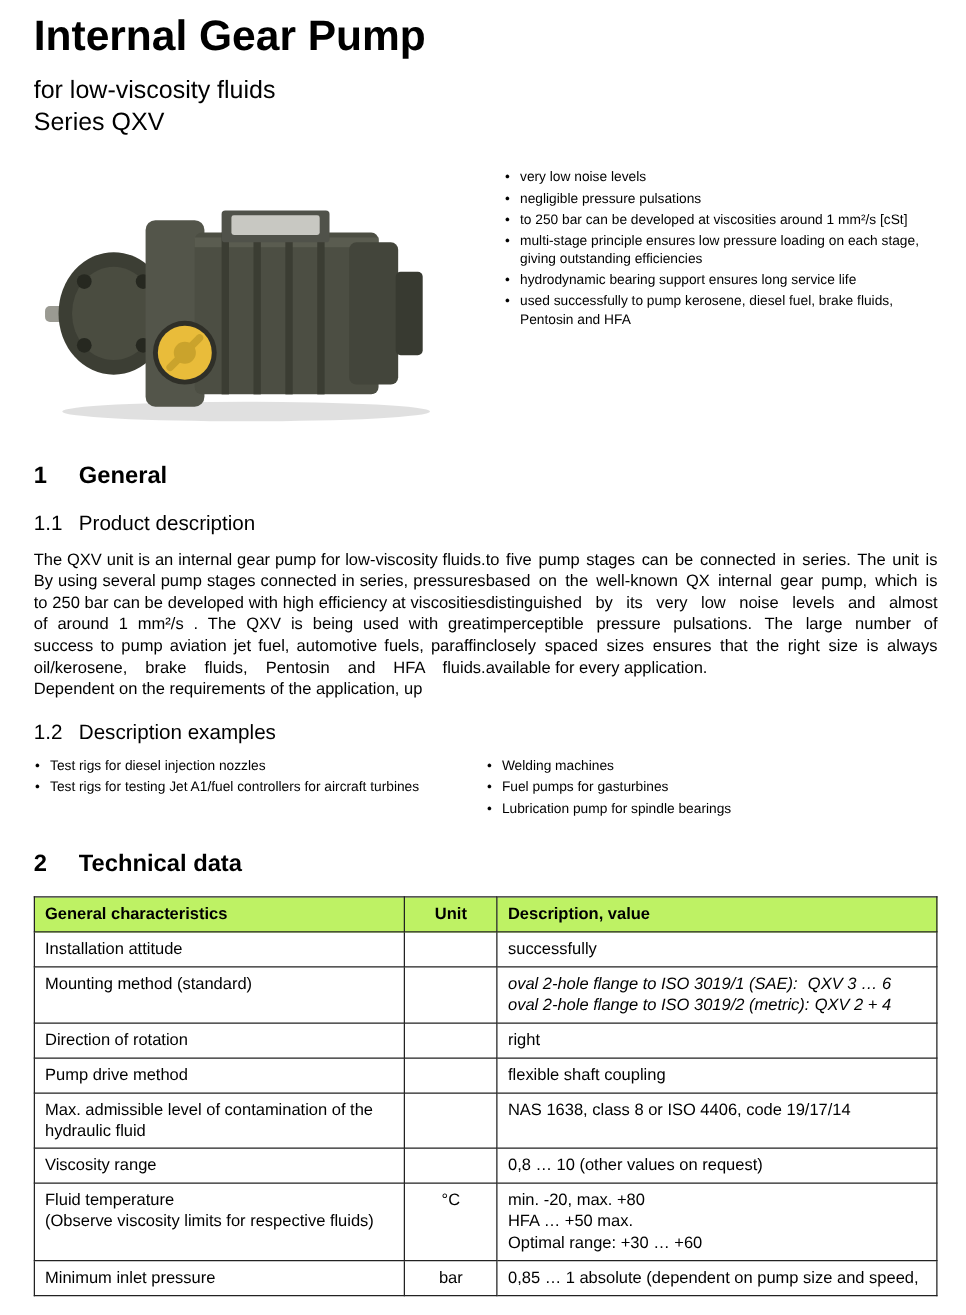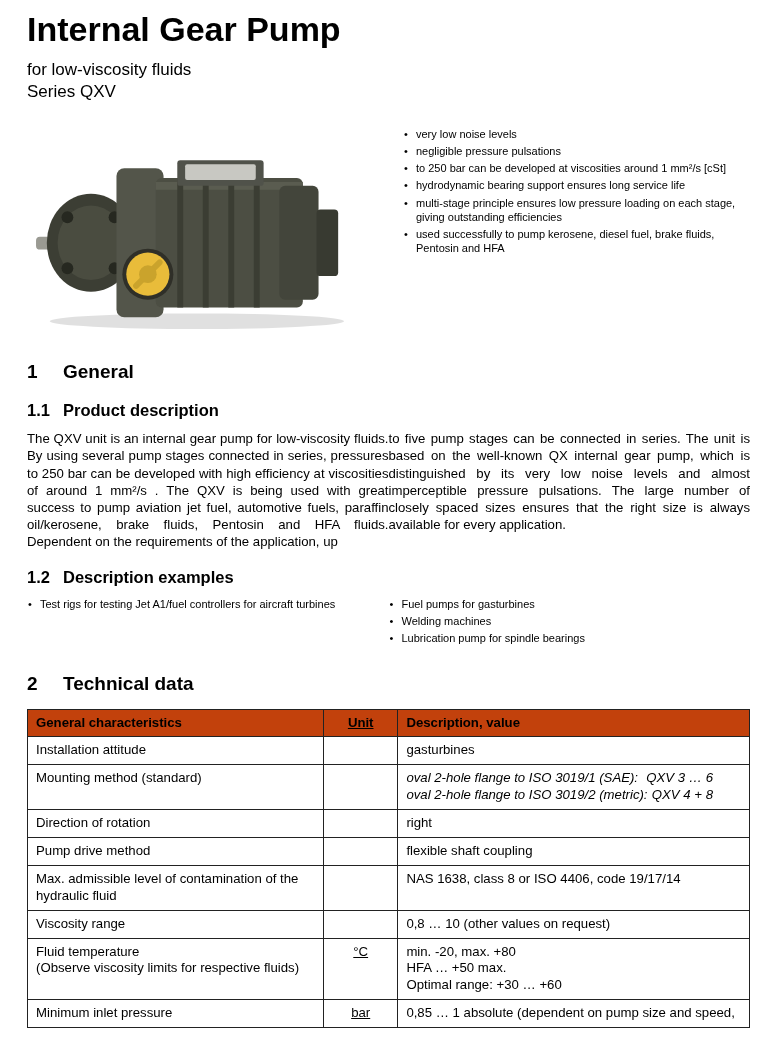--- a/index.html
+++ b/index.html
@@ -6,42 +6,42 @@
   html, body { margin: 0; padding: 0; }
   body {
     width: 773px; height: 1052px;
     background: #ffffff; color: #000000;
     font-family: "Liberation Sans", sans-serif;
     overflow: hidden;
   }
   .page { padding: 10px 23px 0 27px; }
 
   h1 { font-size: 34px; font-weight: bold; margin: 0 0 10px 0; }
-  .subtitle { font-size: 17px; line-height: 1.3; }
+  .subtitle { font-size: 20px; line-height: 1.3; }
 
   .hero { display: flex; align-items: flex-start; margin-top: 24px; }
   .pump-figure { width: 376px; flex: none; }
   .features { flex: 1; margin-top: 2px; }
 
   ul.bullets { list-style: none; padding: 0; margin: 0; font-size: 11px; line-height: 1.28; }
   ul.bullets li { position: relative; padding-left: 13px; margin-bottom: 3px; }
   ul.bullets li::before { content: "\2022"; position: absolute; left: 1px; }
 
   .h2row { display: flex; font-size: 19px; font-weight: bold; margin-top: 24px; }
-  .h3row { display: flex; font-size: 16.5px; font-weight: bold; margin-top: 18px; }
+  .h3row { display: flex; font-size: 16.5px; font-weight: normal; margin-top: 18px; }
   .h2row .num, .h3row .num { width: 36px; flex: none; }
 
   .two-col { display: grid; grid-template-columns: 1fr 1fr; margin-top: 10px; }
   .two-col p { margin: 0; font-size: 13.2px; line-height: 1.3; text-align: justify; }
 
   table { width: 100%; border-collapse: collapse; margin-top: 14px; font-size: 13.2px; }
   th, td { border: 1px solid #222; padding: 5px 8px; vertical-align: top; text-align: left; line-height: 1.28; }
-  thead th { background: #c2410c; font-weight: bold; }
+  thead th { background: #bef264; font-weight: bold; }
   col.c1 { width: 41%; } col.c2 { width: 10.3%; } col.c3 { width: 48.7%; }
-  th.col-unit, td.col-unit { text-align: center; text-decoration: underline; }
+  th.col-unit, td.col-unit { text-align: center; }
   .split { display: flex; justify-content: space-between; font-style: italic; }
   .split-right { padding-right: 28px; white-space: nowrap; }
 </style>
 </head>
 <body>
 
 <div class="page">
 
   <h1>Internal Gear Pump</h1>
   <div class="subtitle">for low-viscosity fluids</div>
@@ -72,22 +72,22 @@
         <circle cx="120" cy="150" r="26" fill="#2f2f28"></circle>
         <circle cx="120" cy="150" r="22" fill="#e9bc3a"></circle>
         <rect x="117" y="130" width="6" height="40" rx="3" fill="#caa32c" transform="rotate(45 120 150)"></rect>
         <circle cx="120" cy="150" r="9" fill="#caa32c"></circle>
       </svg>
     </div>
     <ul class="bullets features">
         <li>very low noise levels</li>
         <li>negligible pressure pulsations</li>
         <li>to 250 bar can be developed at viscosities around 1 mm²/s [cSt]</li>
+        <li>multi-stage principle ensures low pressure loading on each stage, giving outstanding efficiencies</li>
         <li>hydrodynamic bearing support ensures long service life</li>
-        <li>multi-stage principle ensures low pressure loading on each stage, giving outstanding efficiencies</li>
         <li>used successfully to pump kerosene, diesel fuel, brake fluids, Pentosin and HFA</li>
       </ul>
   </div>
 
   <div class="h2row">
     <span class="num">1</span>
     <span>General</span>
   </div>
 
   <div class="h3row">
@@ -100,25 +100,26 @@
     <p>to five pump stages can be connected in series. The unit is based on the well-known QX internal gear pump, which is distinguished by its very low noise levels and almost imperceptible pressure pulsations. The large number of closely spaced sizes ensures that the right size is always available for every application.</p>
   </div>
 
   <div class="h3row">
     <span class="num">1.2</span>
     <span>Description examples</span>
   </div>
 
   <div class="two-col">
     <ul class="bullets">
+        <li>Test rigs for diesel injection nozzles</li>
         <li>Test rigs for testing Jet A1/fuel controllers for aircraft turbines</li>
       </ul>
     <ul class="bullets">
+        <li>Welding machines</li>
         <li>Fuel pumps for gasturbines</li>
-        <li>Welding machines</li>
         <li>Lubrication pump for spindle bearings</li>
       </ul>
   </div>
 
   <div class="h2row">
     <span class="num">2</span>
     <span>Technical data</span>
   </div>
 
   <table>
@@ -134,36 +135,36 @@
         <th>Description, value</th>
       </tr>
     </thead>
     <tbody>
         <tr>
           <td>
             <div>Installation attitude</div>
           </td>
           <td class="col-unit"></td>
           <td>
-            <div>gasturbines</div>
+            <div>successfully</div>
           </td>
         </tr>
         <tr>
           <td>
             <div>Mounting method (standard)</div>
           </td>
           <td class="col-unit"></td>
           <td>
             <div class="split">
               <span>oval 2-hole flange to ISO 3019/1 (SAE):</span>
               <span class="split-right">QXV 3 … 6</span>
             </div>
             <div class="split">
               <span>oval 2-hole flange to ISO 3019/2 (metric):</span>
-              <span class="split-right">QXV 4 + 8</span>
+              <span class="split-right">QXV 2 + 4</span>
             </div>
           </td>
         </tr>
         <tr>
           <td>
             <div>Direction of rotation</div>
           </td>
           <td class="col-unit"></td>
           <td>
             <div>right</div>

